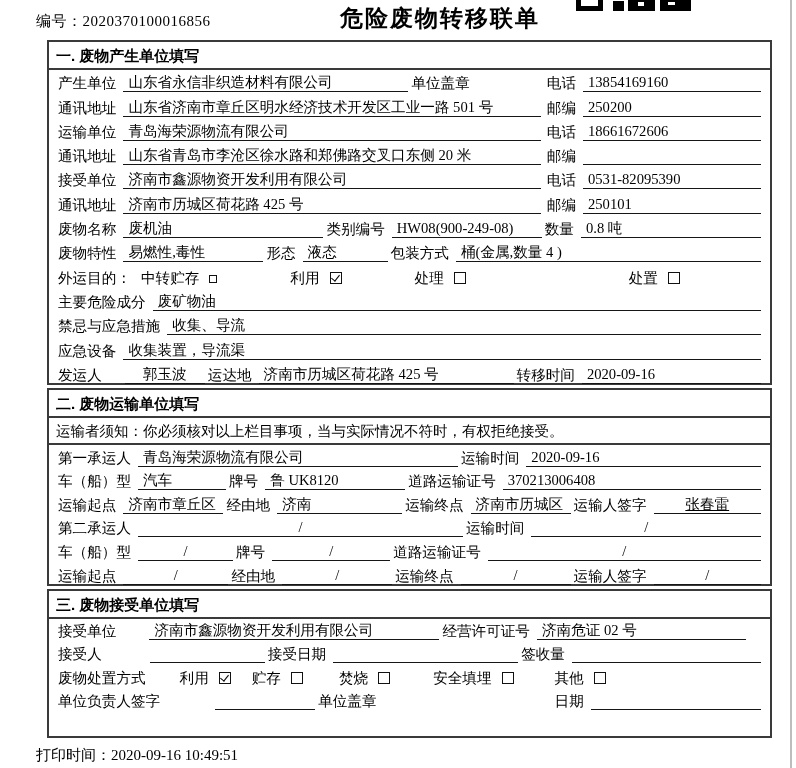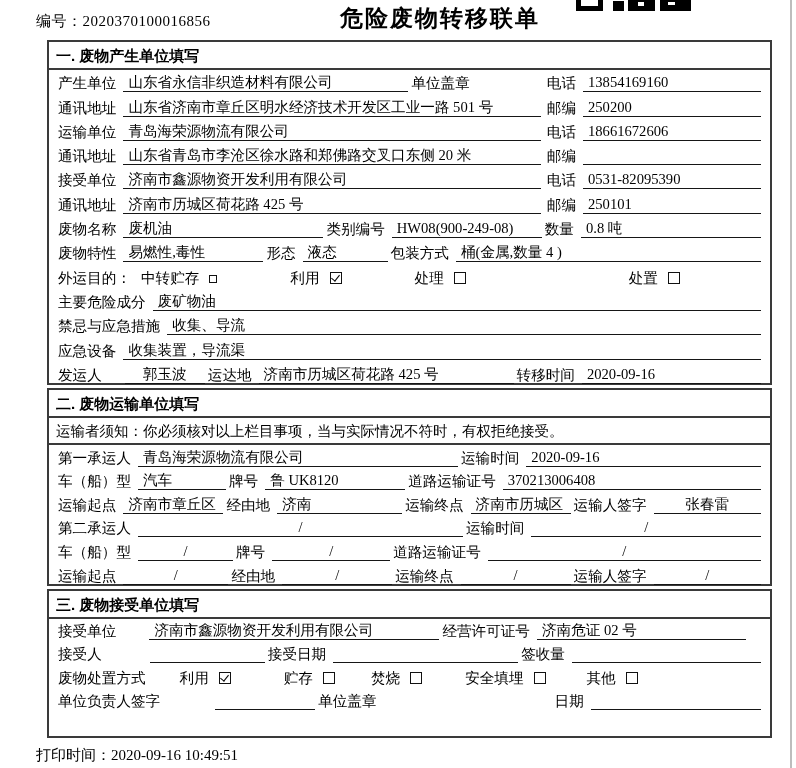--- a/index.html
+++ b/index.html
@@ -178,21 +178,21 @@
           <span class="field" style="flex: 1 1 auto; margin-top: 18px;">370213006408</span>
         </div>
         <div class="form-row">
           <span class="row-label">运输起点</span>
           <span class="field" style="width: 100px;">济南市章丘区</span>
           <span class="row-label">经由地</span>
           <span class="field" style="width: 125px;">济南</span>
           <span class="row-label">运输终点</span>
           <span class="field" style="width: 100px;">济南市历城区</span>
           <span class="row-label">运输人签字</span>
-          <span class="field center" style="flex: 1 1 auto;">张春雷</span>
+          <span class="field center" style="flex: 1 1 auto; text-decoration: underline;">张春雷</span>
         </div>
         <div class="form-row">
           <span class="row-label">第二承运人</span>
           <span class="field center" style="width: 325px;">/</span>
           <span class="row-label">运输时间</span>
           <span class="field center" style="flex: 1 1 auto;">/</span>
         </div>
         <div class="form-row">
           <span class="row-label">车（船）型</span>
           <span class="field center" style="width: 95px;">/</span>
@@ -228,21 +228,21 @@
           <span class="field" style="margin-left: 45px; width: 115px;"></span>
           <span class="row-label">接受日期</span>
           <span class="field" style="width: 185px;"></span>
           <span class="row-label">签收量</span>
           <span class="field" style="flex: 1 1 auto;"></span>
         </div>
         <div class="form-row">
           <span class="row-label">废物处置方式</span>
           <span class="row-label" style="margin-left: 28px;">利用</span>
           <span class="checkbox checked"></span>
-          <span class="row-label" style="margin-left: 50px;">贮存</span>
+          <span class="row-label" style="margin-left: 18px;">贮存</span>
           <span class="checkbox"></span>
           <span class="row-label" style="margin-left: 33px;">焚烧</span>
           <span class="checkbox"></span>
           <span class="row-label" style="margin-left: 40px;">安全填埋</span>
           <span class="checkbox"></span>
           <span class="row-label" style="margin-left: 38px;">其他</span>
           <span class="checkbox"></span>
         </div>
         <div class="form-row">
           <span class="row-label">单位负责人签字</span>

